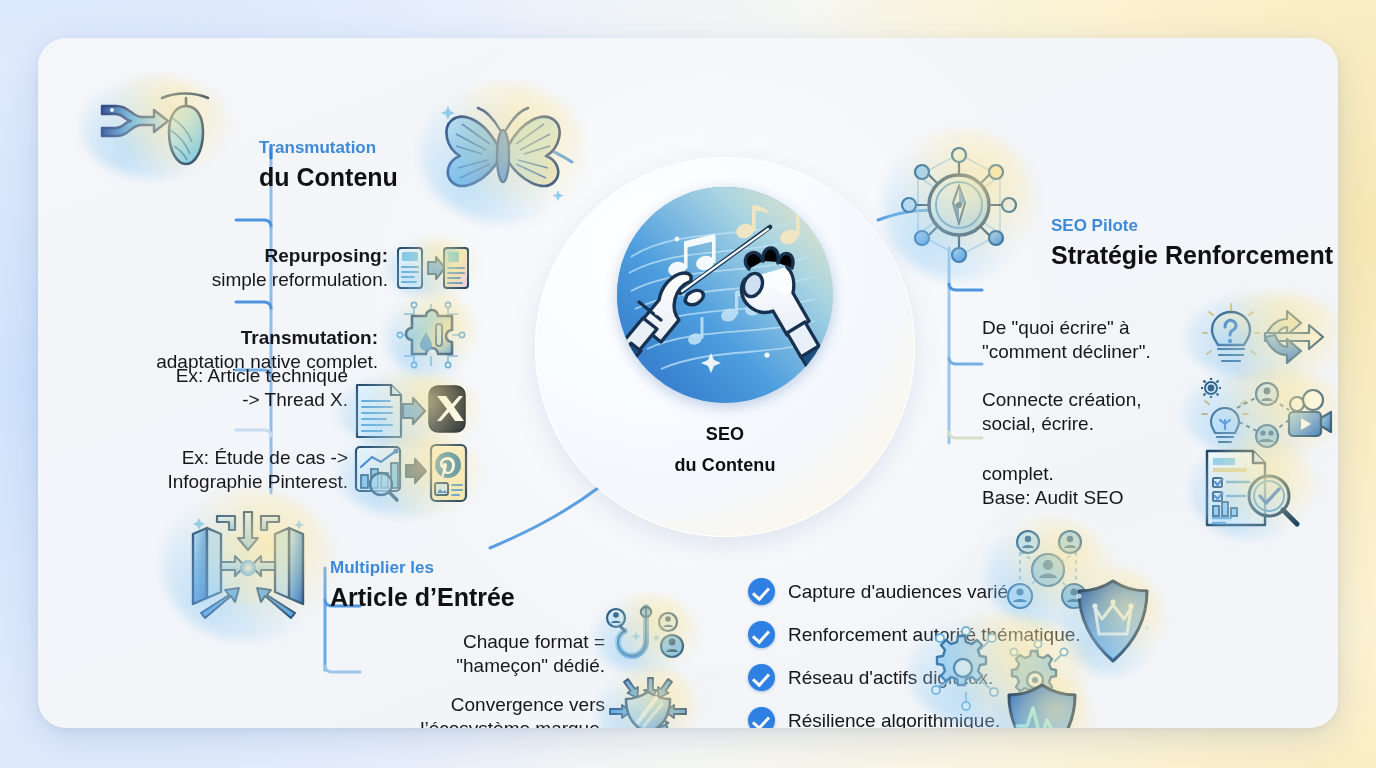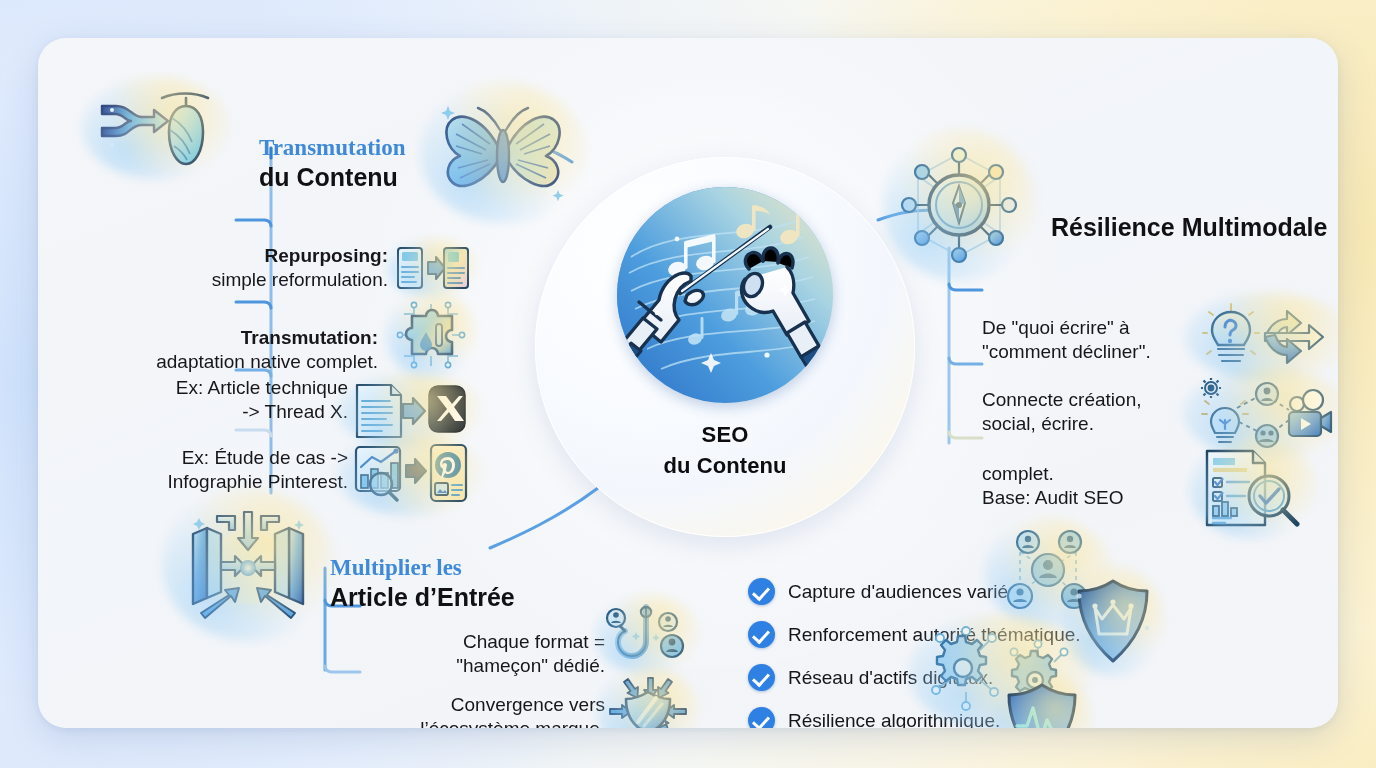--- a/index.html
+++ b/index.html
@@ -36,29 +36,29 @@
     z-index:3;
   }
   .hub-inner{
     position:absolute;left:50%;top:30px;transform:translateX(-50%);
     width:216px;height:216px;border-radius:50%;overflow:hidden;
     background:linear-gradient(145deg,#2f7fd4 0%,#4e9ede 32%,#7dc0e6 55%,#cfe4df 76%,#f6e9bd 100%);
     box-shadow:0 4px 14px rgba(40,90,160,.28);
   }
   .hub-title{
     position:absolute;left:0;right:0;top:262px;text-align:center;
-    font-weight:bold;font-size:22px;line-height:31px;color:#0d0d0f;letter-spacing:.1px;
+    font-weight:bold;font-size:18px;line-height:31px;color:#0d0d0f;letter-spacing:.1px;
   }
 
   
   .wires{position:absolute;inset:0;z-index:2;}
 
   
   .sec-title{position:absolute;z-index:4;}
-  .sec-title .l1{font-size:23px;font-weight:bold;color:#3e8ad8;line-height:28px;white-space:nowrap;font-family:Liberation Serif, serif;}
+  .sec-title .l1{font-size:17px;font-weight:bold;color:#3e8ad8;line-height:28px;white-space:nowrap;}
   .sec-title .l2{font-size:25px;font-weight:bold;color:#111114;line-height:30px;white-space:nowrap;}
 
   
   .bullet{position:absolute;z-index:4;font-size:19px;line-height:24px;color:#17171b;}
   .bullet b{font-weight:bold;}
   .r-al{text-align:right;}
   .l-al{text-align:left;}
 
   
   .checks{position:absolute;left:710px;top:536px;z-index:4;}
@@ -340,21 +340,21 @@
             <circle cx="66" cy="35" r="2.6"></circle>
       </g>
       <path d="M16,16 h14 a6,6 0 0 1 12,0 h14 v14 a6,6 0 0 0 0,12 v12 h-14 a6,6 0 0 0 -12,0 h-14 v-14 a6,6 0 0 1 0,-12 z" fill="url(#pz)" stroke="#1b3f66" stroke-width="2.6" stroke-linejoin="round"></path>
       <g fill="#2a7fc4" opacity=".9">
         <path d="M30,32 c-3,6 -6,9 -6,13 a6,6 0 0 0 12,0 c0,-4 -3,-7 -6,-13 z"></path>
         <rect x="40" y="24" width="6" height="22" rx="3" fill="#cfe9f6" stroke="#1b3f66" stroke-width="2"></rect>
       </g>
     </svg>
   </div>
 
-  <div class="bullet r-al" style="left:70px;top:338px;width:240px;">
+  <div class="bullet r-al" style="left:70px;top:326px;width:240px;">
     <div>Ex: Article technique</div>
     <div>-&gt; Thread X.</div>
   </div>
   <div class="ico" style="left:315px;top:344px;width:115px;height:58px;">
     <div class="glow"></div>
     <svg width="115" height="58" viewBox="0 0 115 58">
       <path d="M4,3 h34 l10,10 v42 h-44 z" fill="#f5fbff" stroke="#19405f" stroke-width="2.2" stroke-linejoin="round"></path>
       <path d="M38,3 v10 h10" fill="#dceefb" stroke="#19405f" stroke-width="2.2" stroke-linejoin="round"></path>
       <g stroke="#4f9fd0" stroke-width="2" stroke-linecap="round">
         <path d="M9,19 h28"></path>
@@ -449,21 +449,22 @@
       <circle cx="59" cy="59" r="30" fill="url(#cmp)" stroke="#16395c" stroke-width="3.4"></circle>
       <circle cx="59" cy="59" r="23" fill="none" stroke="#4d93cb" stroke-width="2"></circle>
       <path d="M59,40 l6,17 l-6,20 l-6,-20 z" fill="#eef7fd" stroke="#16395c" stroke-width="2"></path>
       <path d="M59,40 l6,17 l-6,2 z" fill="#3e88d8"></path>
       <path d="M59,77 l-6,-20 l6,2 z" fill="#2a6fb8"></path>
       <circle cx="59" cy="59" r="3" fill="#16395c"></circle>
     </svg>
   </div>
 
   <div class="sec-title" style="left:1013px;top:174px;">
-    <div class="l2">Résilience Multimodale</div>
+    <div class="l1">SEO Pilote</div>
+    <div class="l2">Stratégie Renforcement</div>
   </div>
 
   <div class="bullet l-al" style="left:944px;top:278px;width:220px;">
     <div>De "quoi écrire" à</div>
     <div>"comment décliner".</div>
   </div>
   <div class="ico" style="left:1165px;top:265px;width:130px;height:68px;">
     <div class="glow"></div>
     <svg width="130" height="68" viewBox="0 0 130 68">
       <defs>

